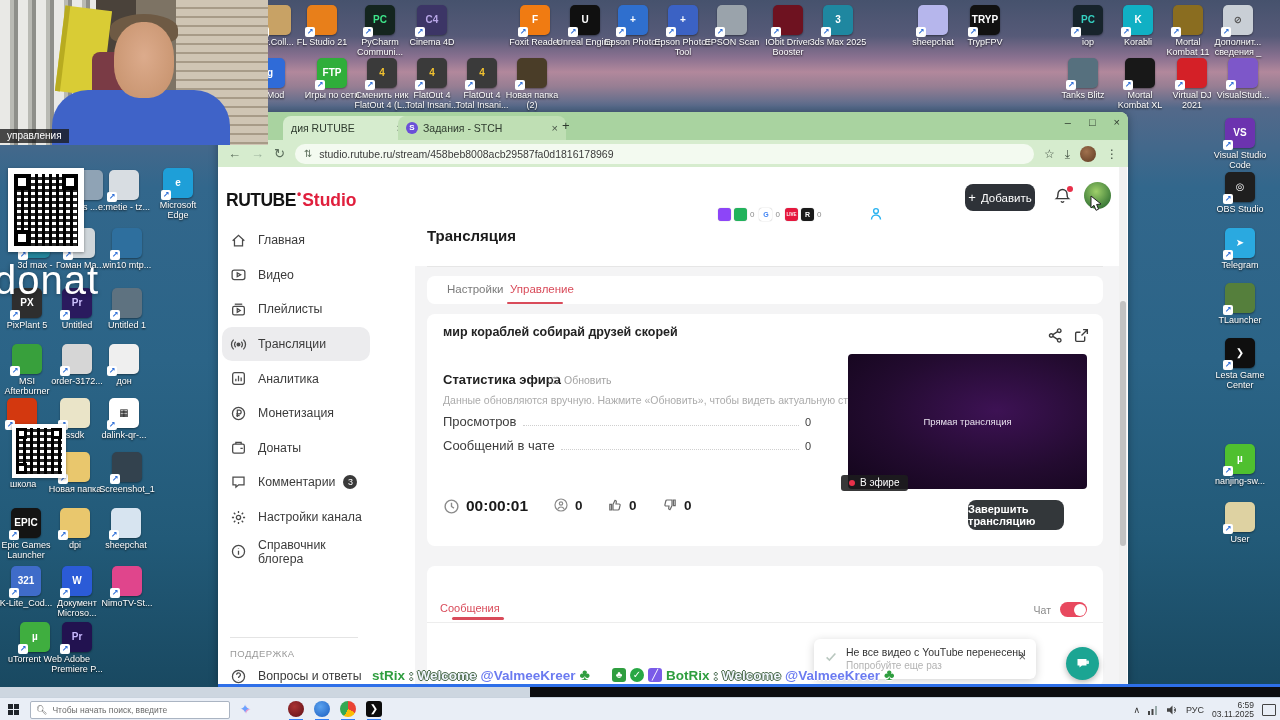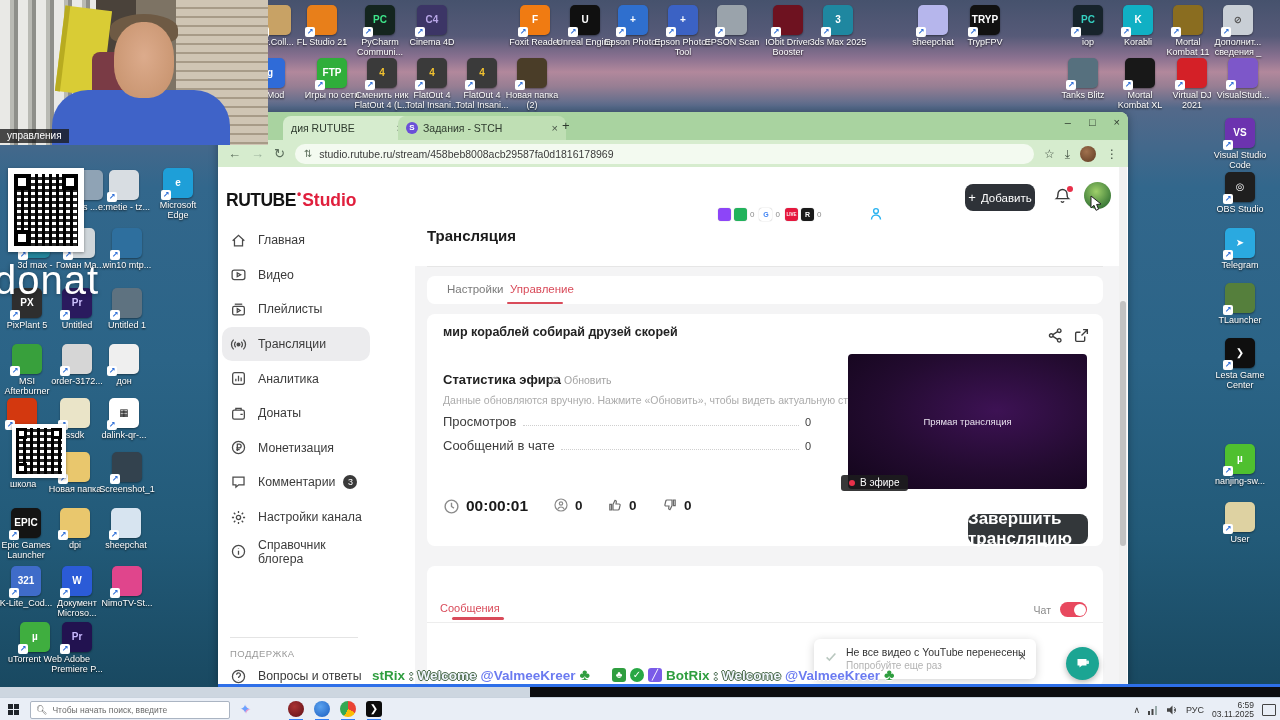--- a/index.html
+++ b/index.html
@@ -93,21 +93,21 @@
   .srow .dots{flex:1;border-bottom:1.5px dotted #cfcfcf;margin:0 6px 3px}
   .srow .svl{font-size:11px;color:#3d3d3d}
   .meter{position:absolute;top:183px;display:flex;align-items:center;gap:6px}
   .meter .num{font-size:13.5px;font-weight:bold;color:#1e1e1e}
   #timer-num{font-size:15.5px;font-weight:bold;color:#1a1a1a}
   #preview{left:421px;top:40px;width:239px;height:135px;border-radius:4px;
      background:radial-gradient(ellipse at 62% 42%,#3d1254 0%,#230b30 55%,#12051a 100%)}
   #preview .pl-lb{position:absolute;left:0;right:0;top:62px;text-align:center;color:#e8e2ee;font-size:9.5px}
   #live-badge{position:absolute;left:-7px;bottom:-2px;background:rgba(28,28,30,.88);border-radius:3px;color:#fff;font-size:10px;padding:2px 8px 3px;display:flex;align-items:center;gap:5px}
   #live-badge .rd{width:6px;height:6px;border-radius:50%;background:#e8304a}
-  #end-btn{left:541px;top:200px;width:120px;height:30px;background:#33373a;border-radius:8px;color:#fff;font-size:17px;font-weight:bold;display:flex;align-items:center;justify-content:center}
+  #end-btn{left:541px;top:186px;width:96px;height:30px;background:#33373a;border-radius:8px;color:#fff;font-size:11px;font-weight:bold;display:flex;align-items:center;justify-content:center}
   #msg-card{left:209px;top:399px;width:676px;height:121px}
   #msg-tab{left:13px;top:36px;font-size:11px;color:#d94b5a}
   #msg-underline{left:25px;top:51px;width:52px;height:2.5px;background:#d94b5a;border-radius:2px}
   #msg-divider{left:0;top:56px;width:676px;height:1px;background:#ededed}
   #chat-label{right:52px;top:38px;font-size:10.5px;color:#8a8a8a}
   #chat-toggle{right:16px;top:36px;width:27px;height:15px;border-radius:8px;background:#e8495f}
   #chat-toggle .knob{position:absolute;right:1.5px;top:1.5px;width:12px;height:12px;border-radius:50%;background:#fff}
   #toast{left:596px;top:472px;width:222px;height:40px;background:#fff;border-radius:6px;box-shadow:0 2px 10px rgba(0,0,0,.18);z-index:6}
   #toast .t1{position:absolute;left:32px;top:7px;font-size:10.5px;color:#333}
   #toast .t2{position:absolute;left:32px;top:21px;font-size:10px;color:#b3b3b3}
@@ -560,34 +560,34 @@
       <svg width="17" height="17" viewBox="0 0 16 16" fill="none" stroke="#4a4a4a" stroke-width="1.2">
               <rect x="2.5" y="2.5" width="11" height="11" rx="2"></rect>
               <path d="M5.5 10.7V8.2M8 10.7V5.4M10.5 10.7V7"></path>
             </svg>
           </span>
       <span>Аналитика</span>
       </div>
         <div class="side-item">
           <span class="sic">
       <svg width="17" height="17" viewBox="0 0 16 16" fill="none" stroke="#4a4a4a" stroke-width="1.2">
+              <circle cx="8" cy="8" r="5.7"></circle>
+              <path d="M6.9 11.3V4.8h1.8a1.8 1.8 0 010 3.6H5.9M5.9 10h3.2"></path>
+            </svg>
+          </span>
+      <span>Монетизация</span>
+      </div>
+        <div class="side-item">
+          <span class="sic">
+      <svg width="17" height="17" viewBox="0 0 16 16" fill="none" stroke="#4a4a4a" stroke-width="1.2">
               <rect x="2.5" y="4.8" width="11" height="8.4" rx="1.5"></rect>
               <path d="M5.5 4.8V3.2h5v1.6M9.8 8.8h2.2"></path>
             </svg>
           </span>
       <span>Донаты</span>
-      </div>
-        <div class="side-item">
-          <span class="sic">
-      <svg width="17" height="17" viewBox="0 0 16 16" fill="none" stroke="#4a4a4a" stroke-width="1.2">
-              <circle cx="8" cy="8" r="5.7"></circle>
-              <path d="M6.9 11.3V4.8h1.8a1.8 1.8 0 010 3.6H5.9M5.9 10h3.2"></path>
-            </svg>
-          </span>
-      <span>Монетизация</span>
       </div>
         <div class="side-item">
           <span class="sic">
       <svg width="17" height="17" viewBox="0 0 16 16" fill="none" stroke="#4a4a4a" stroke-width="1.2">
               <path d="M2.8 3h10.4v7.2H8.2L5.6 12.4v-2.2H2.8z"></path>
             </svg>
           </span>
       <span>Комментарии</span>
       <span class="badge">3</span>
         </div>

